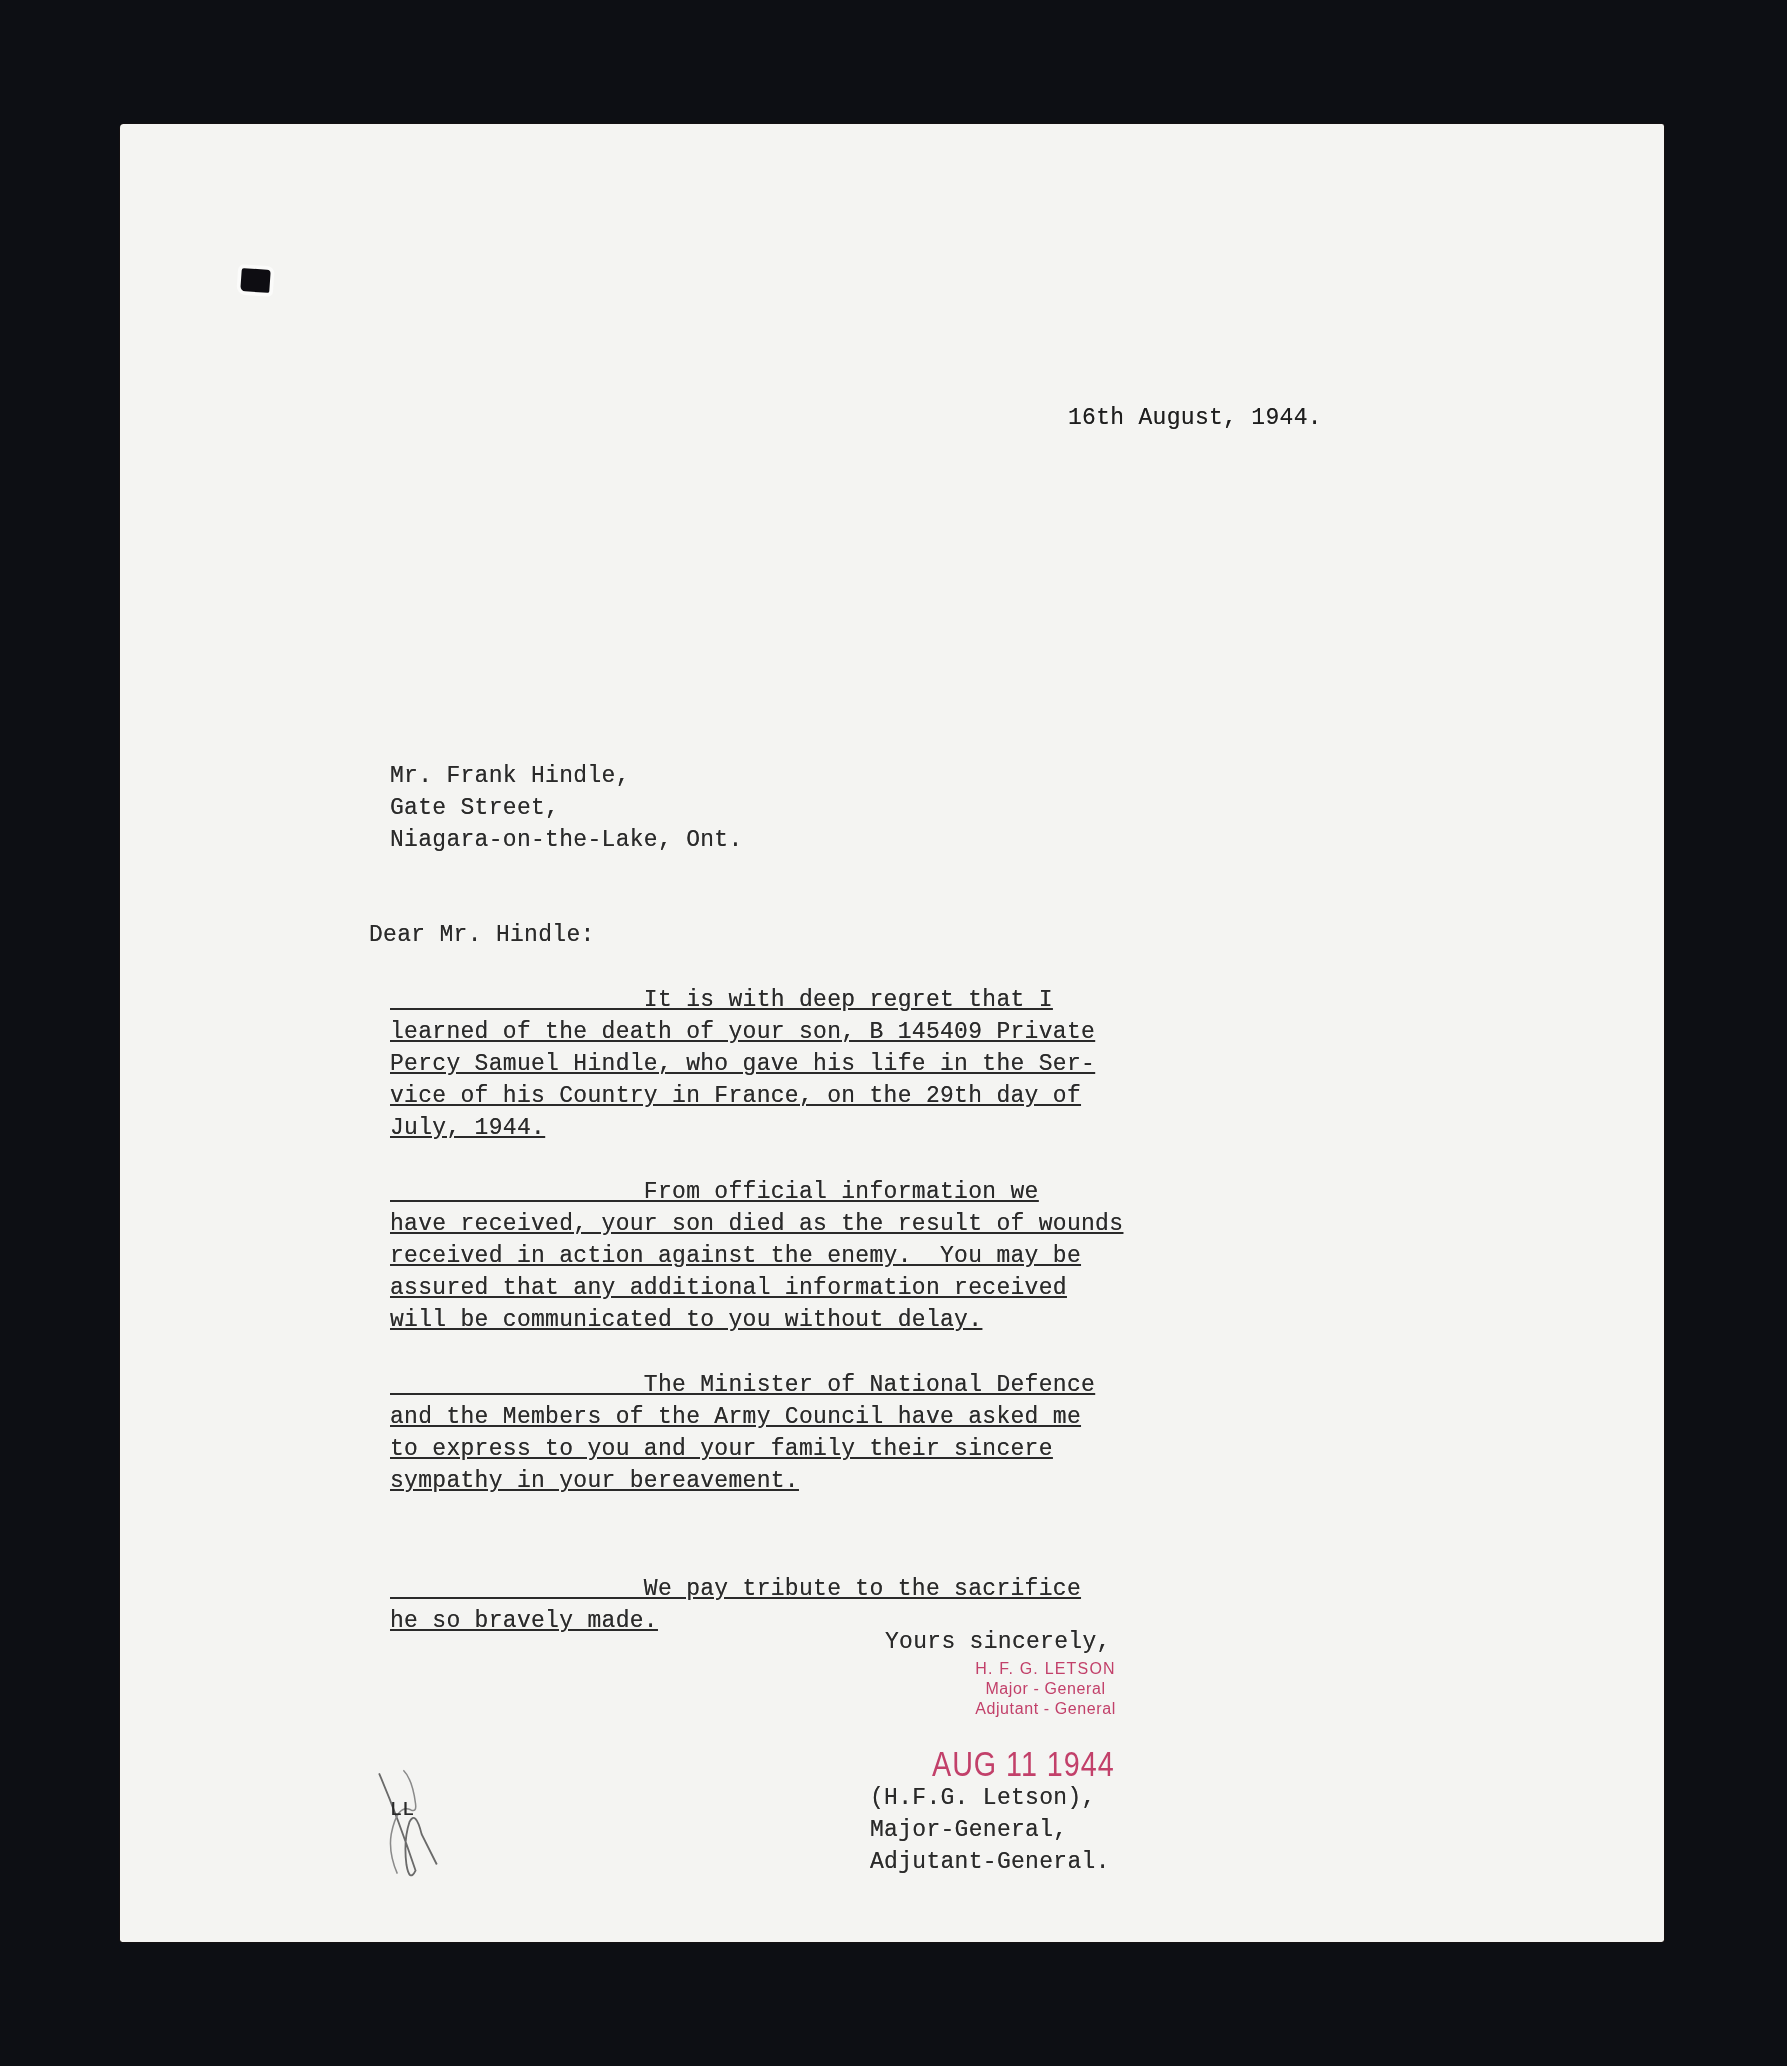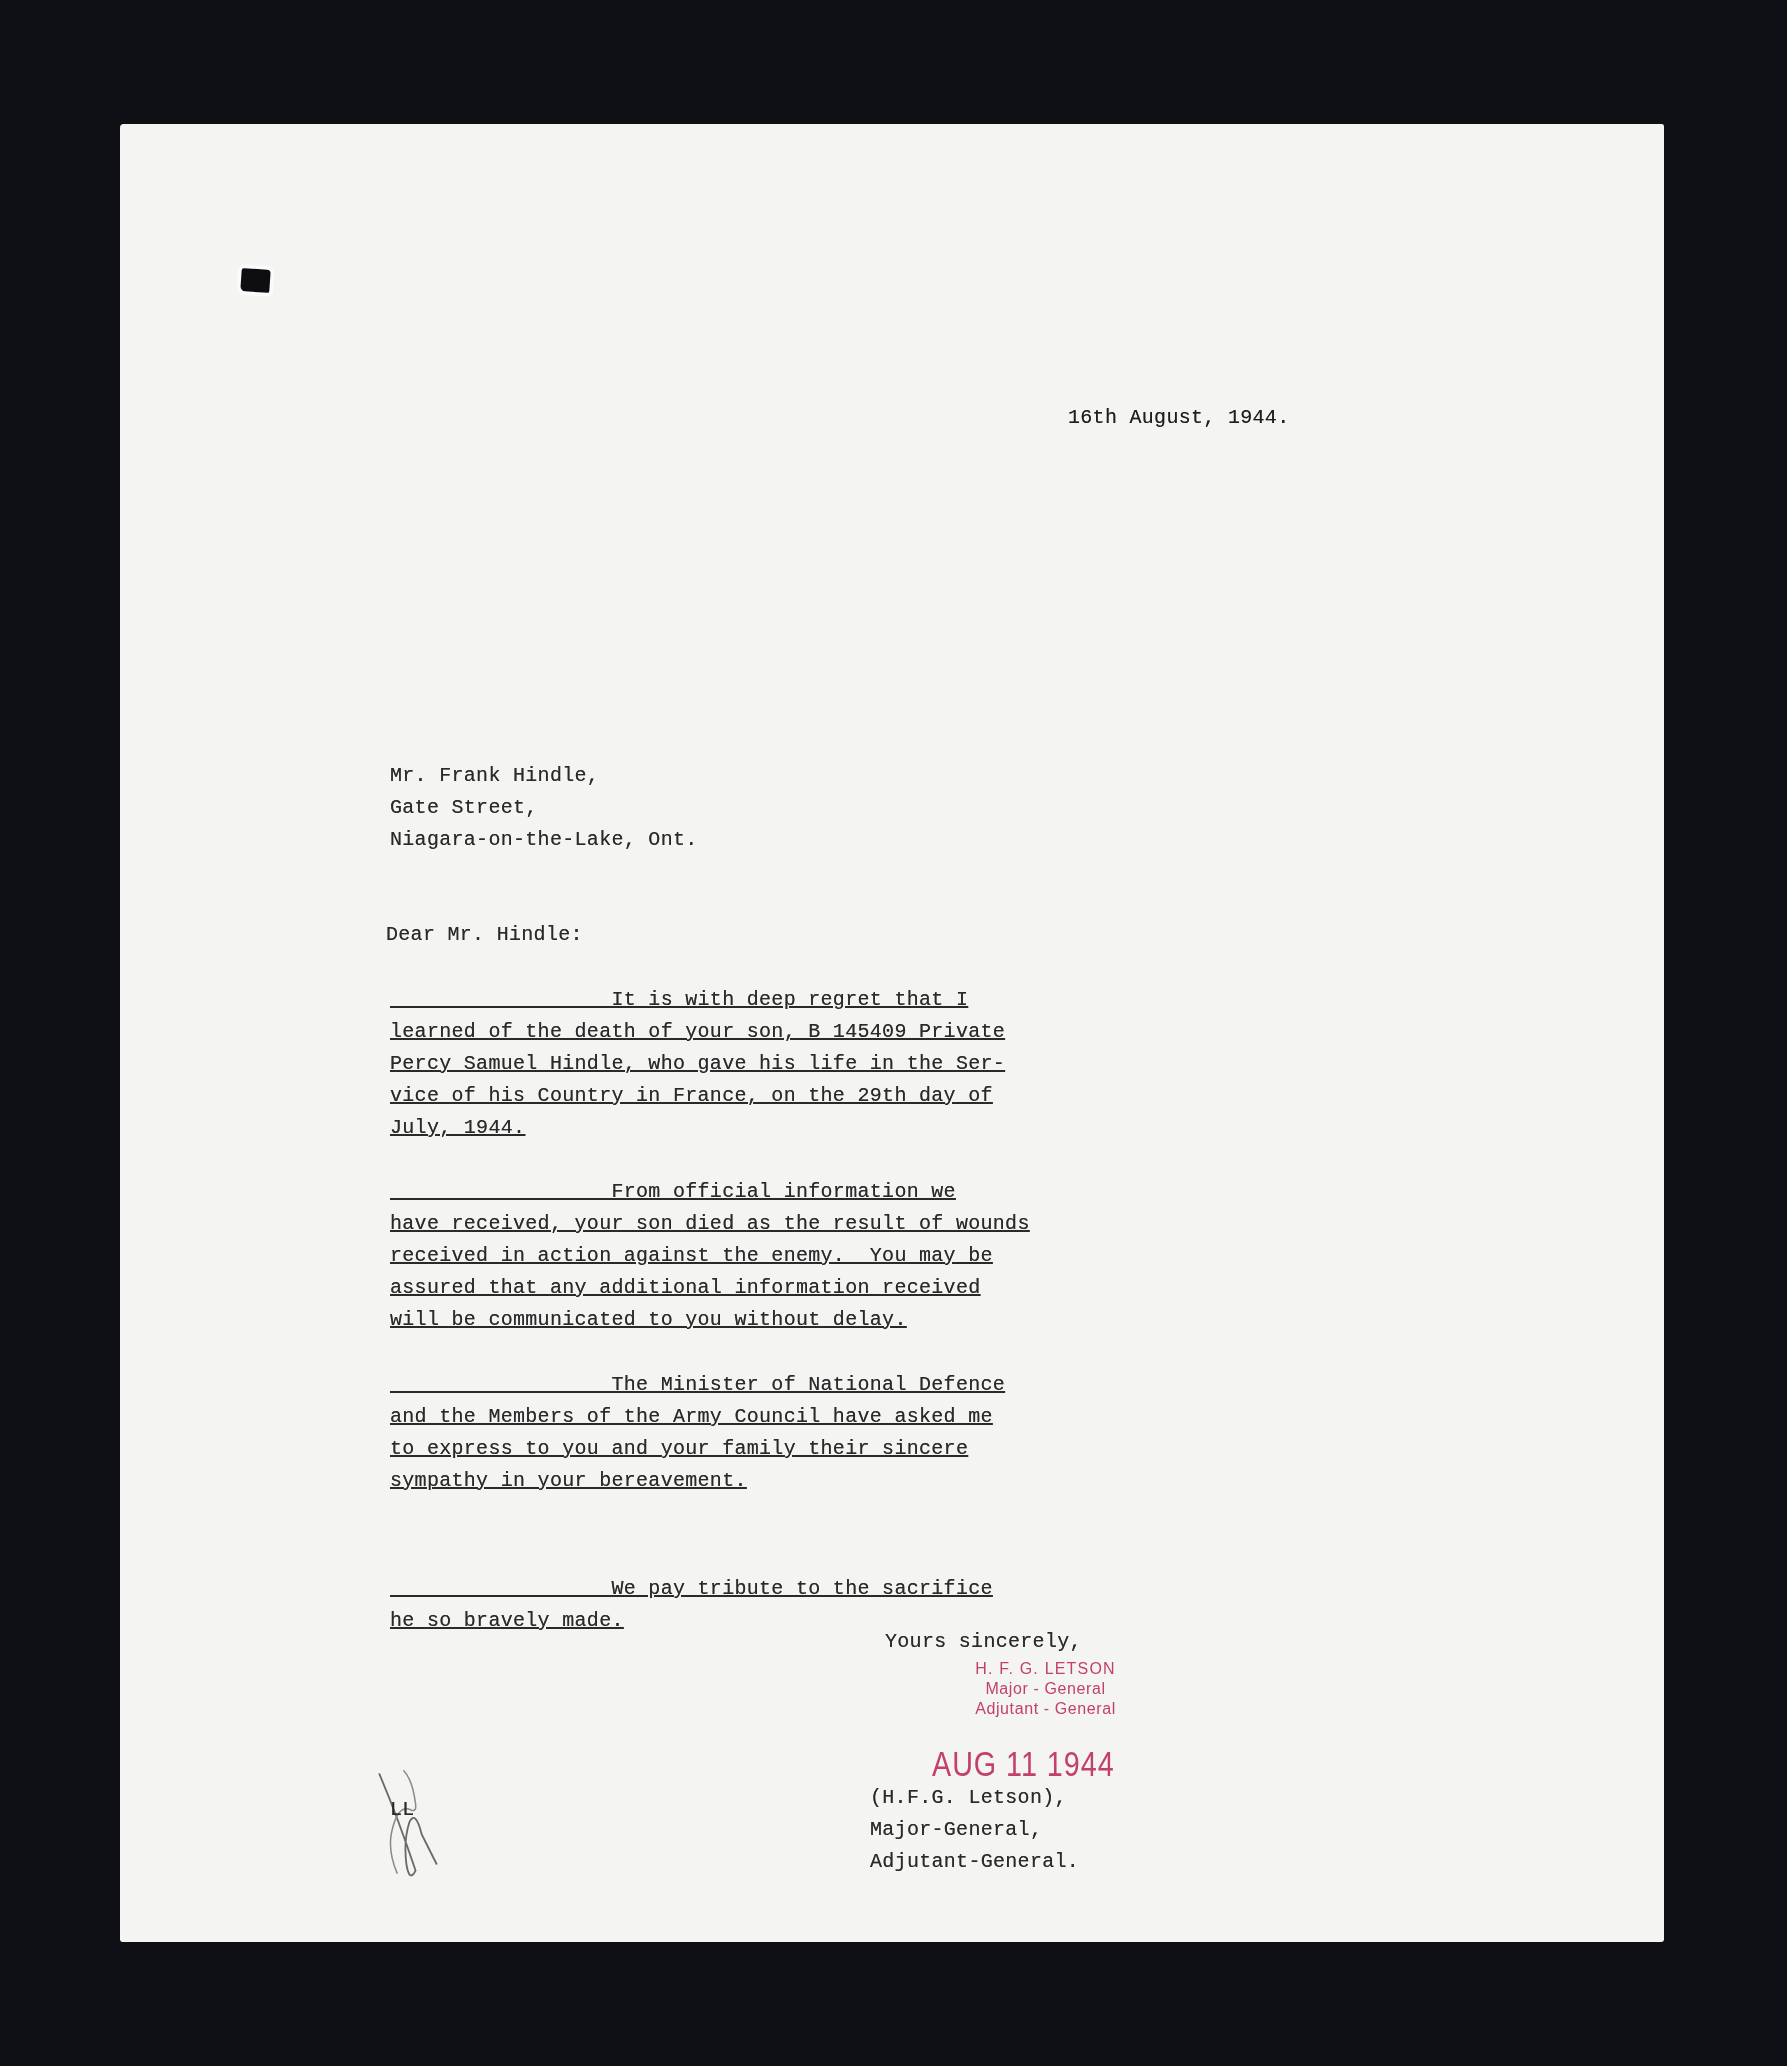--- a/index.html
+++ b/index.html
@@ -21,30 +21,30 @@
       left: 241px; top: 269px;
       width: 29px; height: 23px;
       background: #0e0d12;
       border-radius: 2.4px 3.7px 1.8px 4.9px;
       box-shadow: 0 0 0 3.7px #fbfbfa;
       transform: rotate(4deg);
     }
     .tw {
       position: absolute;
       font-family: "Liberation Mono", "DejaVu Sans Mono", monospace;
-      font-size: 20px;
+      font-size: 23px;
       line-height: 32px;
       color: #2a2a2a;
       white-space: pre;
       letter-spacing: 0.3px;
       text-shadow: 0 0 0.6px rgba(0,0,0,0.55);
     }
     .date { left: 1068px; top: 402px; color: #1e1e1e; }
     .address { left: 390px; top: 760px; }
-    .salutation { left: 386px; top: 919px; }
+    .salutation { left: 369px; top: 919px; }
     .para { left: 390px; text-decoration: underline; }
     .p1 { top: 984px; }
     .p2 { top: 1176px; }
     .p3 { top: 1369px; }
     .p4 { top: 1529px; margin-top: 44px; }
     .closing { left: 885px; top: 1626px; }
     .typed-sig { left: 870px; top: 1782px; text-align: left; }
     .initials { left: 390px; top: 1794px; font-size: 20px; }
     .stamp {
       position: absolute;

